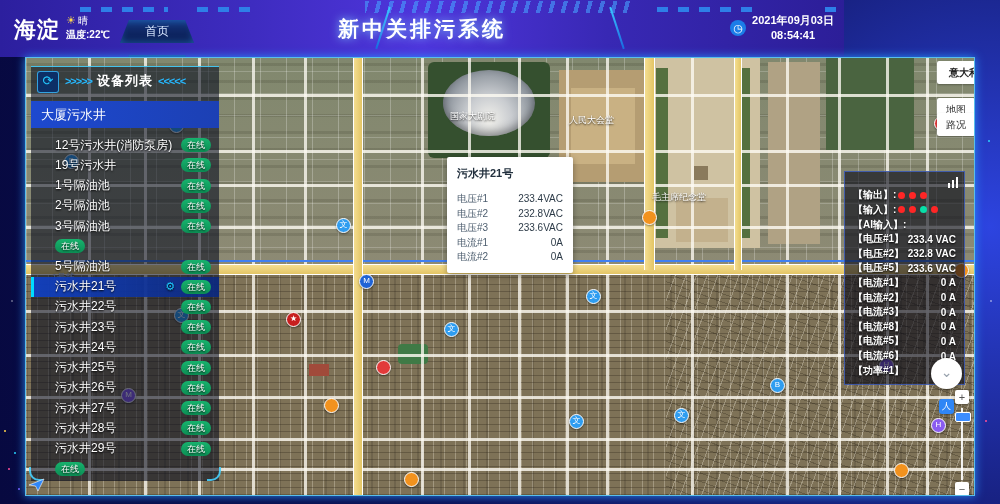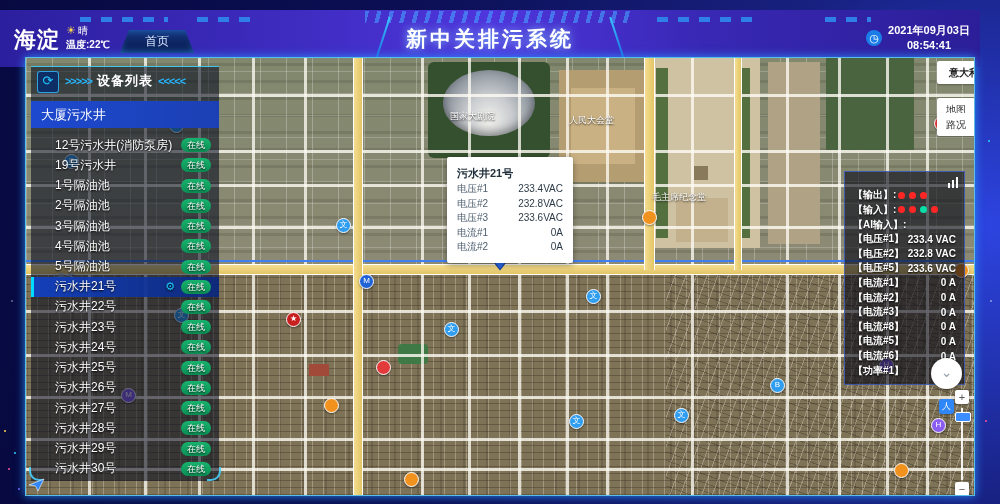--- a/index.html
+++ b/index.html
@@ -4,21 +4,21 @@
 <style>
   html,body{margin:0;padding:0;background:#070940;}
   #stage{position:relative;width:1000px;height:504px;overflow:hidden;
     font-family:"Liberation Sans",sans-serif;
     background:radial-gradient(circle at 99% 45%, #2d44e0 0%, #17207e 28%, #0b0e52 62%, #070940 100%);}
   .speck{position:absolute;left:0;top:0;width:2px;height:2px;border-radius:50%;
     box-shadow:8px 468px #ff4f9a,14px 452px #29d3ff,4px 430px #ffd24a,18px 488px #7a5cff,
     11px 300px rgba(255,255,255,.4),960px 468px #29d3ff,985px 420px #ff4f9a,
     990px 300px rgba(255,255,255,.5),988px 140px #29d3ff,965px 480px #ffd24a;}
   
-  .hdr{position:absolute;left:0;top:10px;width:980px;height:57px;overflow:hidden;
+  .hdr{position:absolute;left:0;top:0;width:844px;height:57px;overflow:hidden;
     background:linear-gradient(90deg,#2c1f9e 0%,#3e2cc0 30%,#4f35dc 50%,#3828b4 72%,#2c1e98 100%);}
   .deco-dots{position:absolute;top:7px;height:5px;
     background:repeating-linear-gradient(90deg,#2e7fe8 0 11px,transparent 11px 21px);}
   .deco-hatch{position:absolute;left:365px;top:1px;width:268px;height:12px;opacity:.8;
     background:repeating-linear-gradient(105deg,rgba(70,160,255,.75) 0 4px,transparent 4px 12px);}
   .title-slash{position:absolute;top:6px;width:2px;height:44px;
     background:linear-gradient(#39c6ff,#1a6ae0);}
   .hdr-district{position:absolute;left:14px;top:15px;font-size:22px;font-weight:bold;color:#fff;letter-spacing:1px;}
   .weather{position:absolute;left:66px;top:13px;color:#fff;line-height:1.35;}
   .weather .w1{font-size:10px;}
@@ -60,21 +60,21 @@
   .subway{position:absolute;left:0;top:202px;width:100%;height:2px;background:#3f7ff2;}
   .road-main-v{position:absolute;top:0;height:100%;background:linear-gradient(90deg,#f4dd90,#e3c565);
     border-left:1px solid #fff;border-right:1px solid #fff;}
   .m-label{position:absolute;color:#fff;font-size:9px;text-shadow:0 1px 2px rgba(0,0,0,.85);white-space:nowrap;}
   .mkr{position:absolute;width:13px;height:13px;border-radius:50%;border:1.5px solid #fff;
     box-shadow:0 1px 2px rgba(0,0,0,.4);color:#fff;font-size:8px;line-height:12px;text-align:center;cursor:pointer;}
   
   .popup{position:absolute;left:421px;top:99px;width:106px;background:#fff;border-radius:2px;
     box-shadow:0 2px 6px rgba(0,0,0,.35);padding:9px 10px 8px;z-index:4;}
   .popup-title{font-size:11px;font-weight:bold;color:#22303e;}
-  .popup-rows{margin-top:1px;}
+  .popup-rows{margin-top:11px;}
   .popup-row{display:flex;justify-content:space-between;font-size:10px;color:#4c5d6e;line-height:14.5px;}
   .popup-row .v{color:#2c3a47;}
   .main-pin{position:absolute;left:464px;top:185px;z-index:3;cursor:pointer;}
   
   .sb{position:absolute;left:5px;top:8px;width:188px;height:414px;background:rgba(5,11,30,.58);
     border-top:1px solid rgba(70,210,255,.9);z-index:6;}
   .sb-c{position:absolute;bottom:0;width:12px;height:12px;border-bottom:2px solid rgba(70,210,255,.9);}
   .sb-c1{left:-2px;border-left:2px solid rgba(70,210,255,.9);border-bottom-left-radius:10px;}
   .sb-c2{right:-2px;border-right:2px solid rgba(70,210,255,.9);border-bottom-right-radius:10px;}
   .sb-head{position:relative;height:28px;display:flex;align-items:center;justify-content:center;gap:5px;}
@@ -298,21 +298,20 @@
           </div>
           <div class="sb-row">
             <span class="lbl">2号隔油池</span>
             <span class="badge">在线</span>
           </div>
           <div class="sb-row">
             <span class="lbl">3号隔油池</span>
             <span class="badge">在线</span>
           </div>
           <div class="sb-row">
-            <span class="lbl">4号隔油池</span>
             <span class="badge">在线</span>
           </div>
           <div class="sb-row">
             <span class="lbl">5号隔油池</span>
             <span class="badge">在线</span>
           </div>
           <div class="sb-row sel">
             <span class="lbl">污水井21号</span>
             <span class="gear">⚙</span>
             <span class="badge">在线</span>
@@ -343,21 +342,20 @@
           </div>
           <div class="sb-row">
             <span class="lbl">污水井28号</span>
             <span class="badge">在线</span>
           </div>
           <div class="sb-row">
             <span class="lbl">污水井29号</span>
             <span class="badge">在线</span>
           </div>
           <div class="sb-row">
-            <span class="lbl">污水井30号</span>
             <span class="badge">在线</span>
           </div>
         </div>
     </div>
 
     <div class="pnl" id="pnl">
       <div class="pnl-bars">
         <i style="height:5px"></i>
           <i style="height:8px"></i>
           <i style="height:11px"></i>

